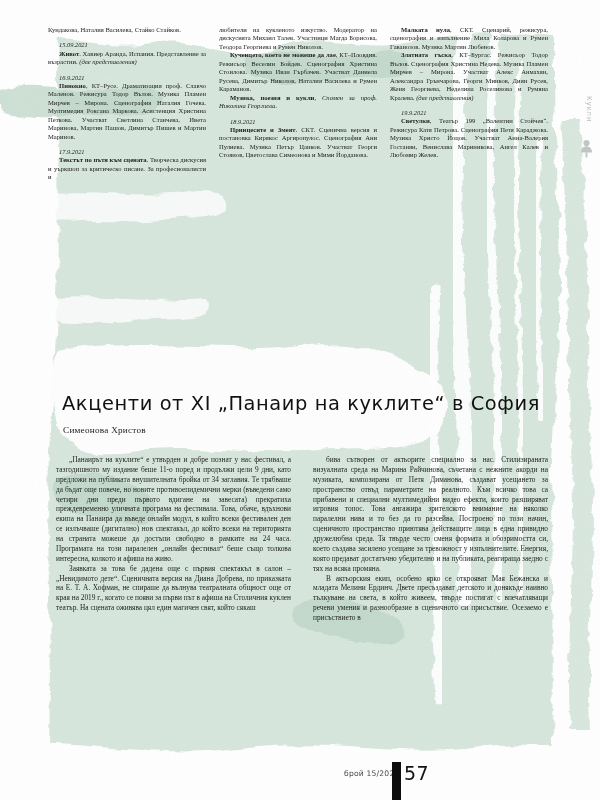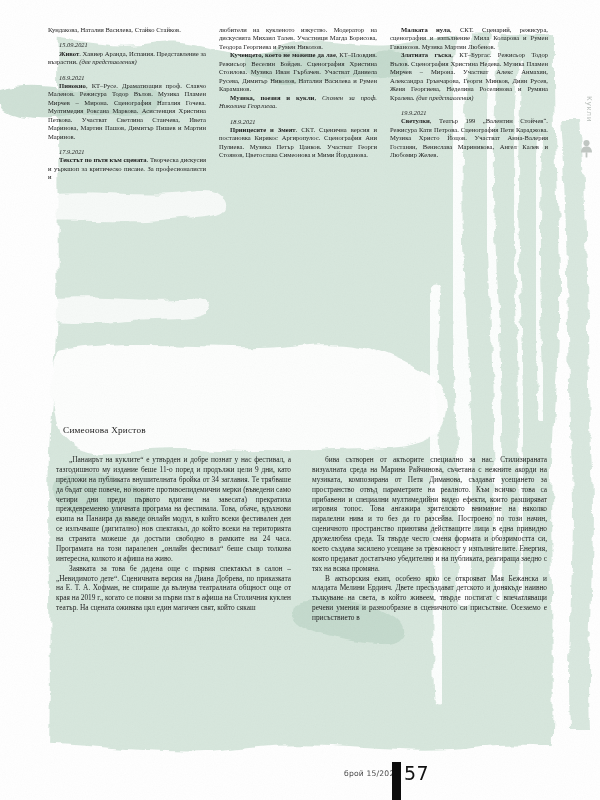--- a/index.html
+++ b/index.html
@@ -46,21 +46,21 @@
     position:absolute;left:63px;top:425px;
     font-size:9.2px;letter-spacing:.25px;color:#1a1a1a;
   }
 
   
   .article{
     position:absolute;left:56px;top:455px;width:492px;
     display:flex;gap:21px;
     font-size:7.35px;line-height:1.345;
     text-align:justify;
-    -webkit-hyphens:auto;hyphens:auto;
+    -webkit-hyphens:auto;hyphens:auto;justify-content:space-between;
   }
   .article .col{width:235px;}
   .article p{margin:0;text-indent:13px;}
 
   
   .folio{
     position:absolute;left:344px;top:769px;
     font-family:"DejaVu Sans","Liberation Sans",sans-serif;
     font-size:7.6px;color:#4a4a4a;letter-spacing:.2px;
   }
@@ -195,20 +195,21 @@
         <p class=""><b>Принцесите и Змеят</b>. СКТ. Сценична версия и постановка Кирякос Аргиропулос. Сценография Ани Пулиева. Музика Петър Цанков. Участват Георги Стоянов, Цветослава Симеонова и Мими Йорданова.</p>
       </div>
     <div class="col">
         <p class=""><b>Малката нула</b>, СКТ. Сценарий, режисура, сценография и изпълнение Мила Коларова и Румен Гаванозов. Музика Мартин Любенов.</p>
         <p class=""><b>Златната гъска</b>, КТ–Бургас. Режисьор Тодор Вълов. Сценография Христина Недева. Музика Пламен Мирчев – Мирона. Участват Алекс Анмахян, Александра Грънчарова, Георги Минков, Диян Русев, Женя Георгиева, Неделина Роселинова и Румяна Кралева. <i>(две представления)</i></p>
         <p class="date">19.9.2021</p>
         <p class=""><b>Светулки</b>, Театър 199 „Валентин Стойчев“. Режисура Катя Петрова. Сценография Петя Караджова. Музика Христо Йоцов. Участват Анна-Валерия Гостанян, Венислава Мариникова, Ангел Калев и Любомир Желев.</p>
       </div>
   </div>
 
+  <div class="headline">Акценти от XI „Панаир на куклите“ в София</div>
   <div class="byline">Симеонова Христов</div>
 
   <div class="article">
     <div class="col">
         <p>„Панаирът на куклите“ е утвърден и добре познат у нас фестивал, а тазгодишното му издание беше 11-о поред и продължи цели 9 дни, като предложи на публиката внушителната бройка от 34 заглавия. Те трябваше да бъдат още повече, но новите противоепидемични мерки (въведени само четири дни преди първото вдигане на завесата) прекратиха преждевременно уличната програма на фестивала. Това, обаче, вдъхнови екипа на Панаира да въведе онлайн модул, в който всеки фестивален ден се излъчваше (дигитално) нов спектакъл, до който всеки на територията на страната можеше да достъпи свободно в рамките на 24 часа. Програмата на този паралелен „онлайн фестивал“ беше също толкова интересна, колкото и афиша на живо.</p>
         <p>Заявката за това бе дадена още с първия спектакъл в салон – „Невидимото дете“. Сценичната версия на Диана Добрева, по приказката на Е. Т. А. Хофман, не спираше да вълнува театралната общност още от края на 2019 г., когато се появи за първи път в афиша на Столичния куклен театър. На сцената оживява цял един магичен свят, който сякаш</p>
       </div>
     <div class="col">
         <p>бива сътворен от актьорите специално за нас. Стилизираната визуалната среда на Марина Райчинова, съчетана с нежните акорди на музиката, композирана от Петя Диманова, създават усещането за пространство отвъд параметрите на реалното. Към всичко това са прибавени и специални мултимедийни видео ефекти, които разширяват игровия топос. Това ангажира зрителското внимание на няколко паралелни нива и то без да го разсейва. Построено по този начин, сценичното пространство приютява действащите лица в една привидно дружелюбна среда. Тя твърде често сменя формата и обозримостта си, което създава засилено усещане за тревожност у изпълнителите. Енергия, която предават достатъчно убедително и на публиката, реагираща заедно с тях на всяка промяна.</p>
         <p>В актьорския екип, особено ярко се открояват Мая Бежанска и младата Мелини Ердинч. Двете пресъздават детското и донякъде наивно тълкуване на света, в който живеем, твърде постигат с впечатляващи речеви умения и разнообразие в сценичното си присъствие. Осезаемо е присъствието в</p>

